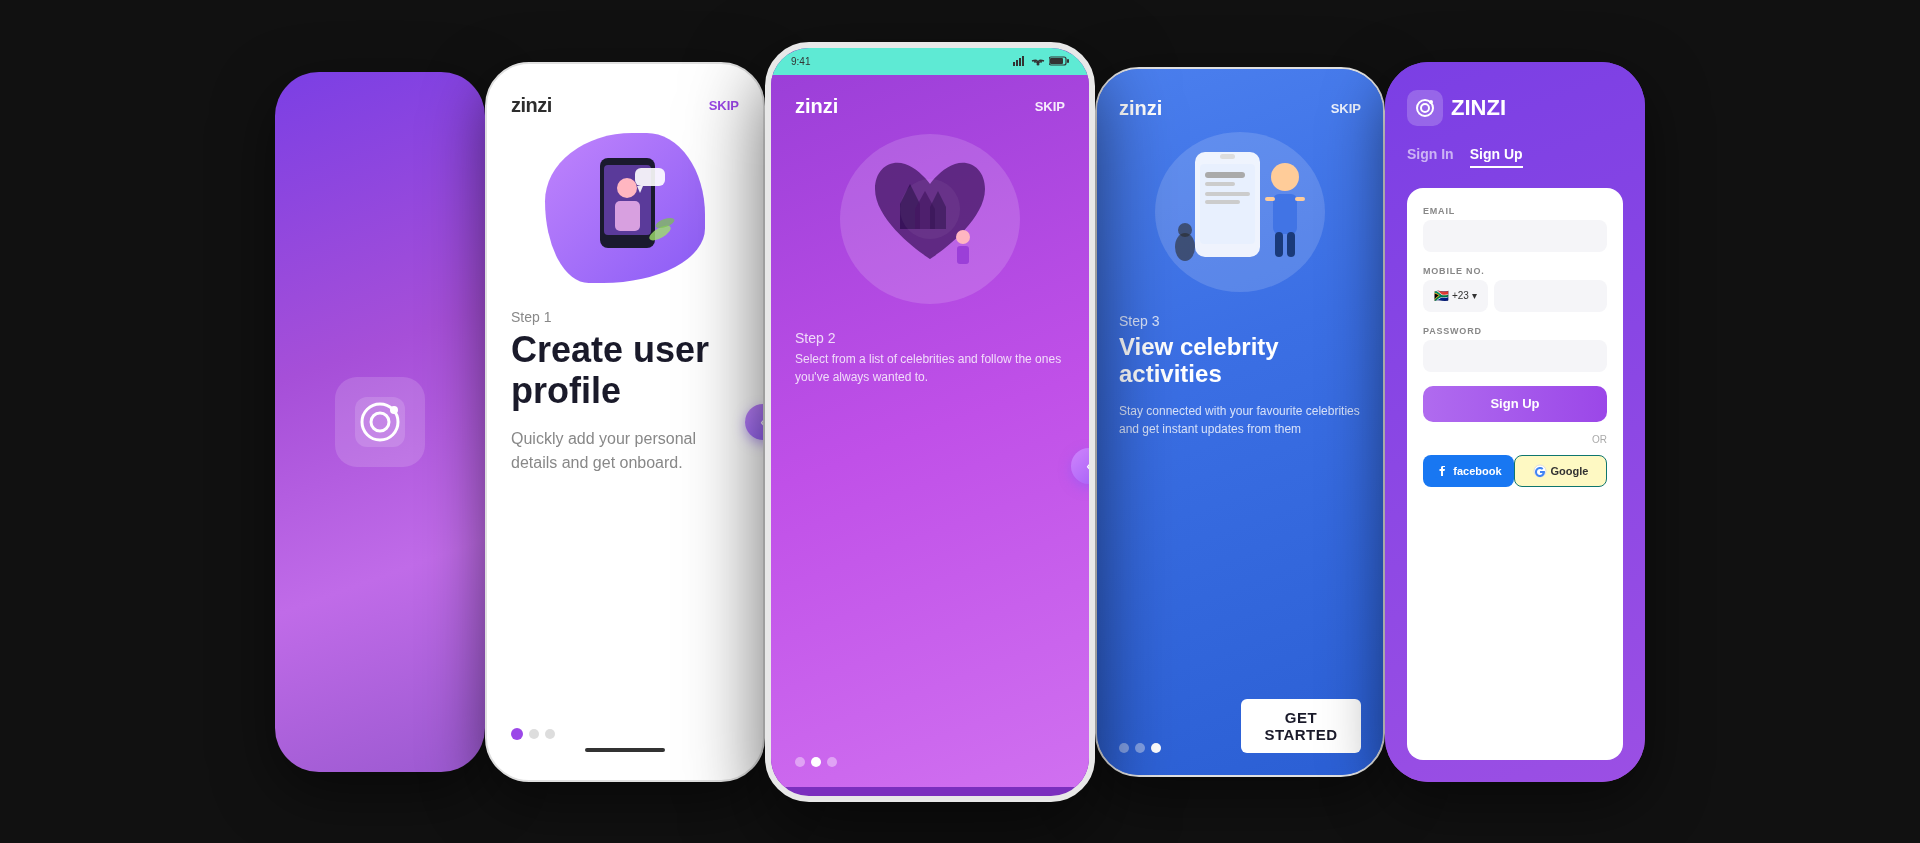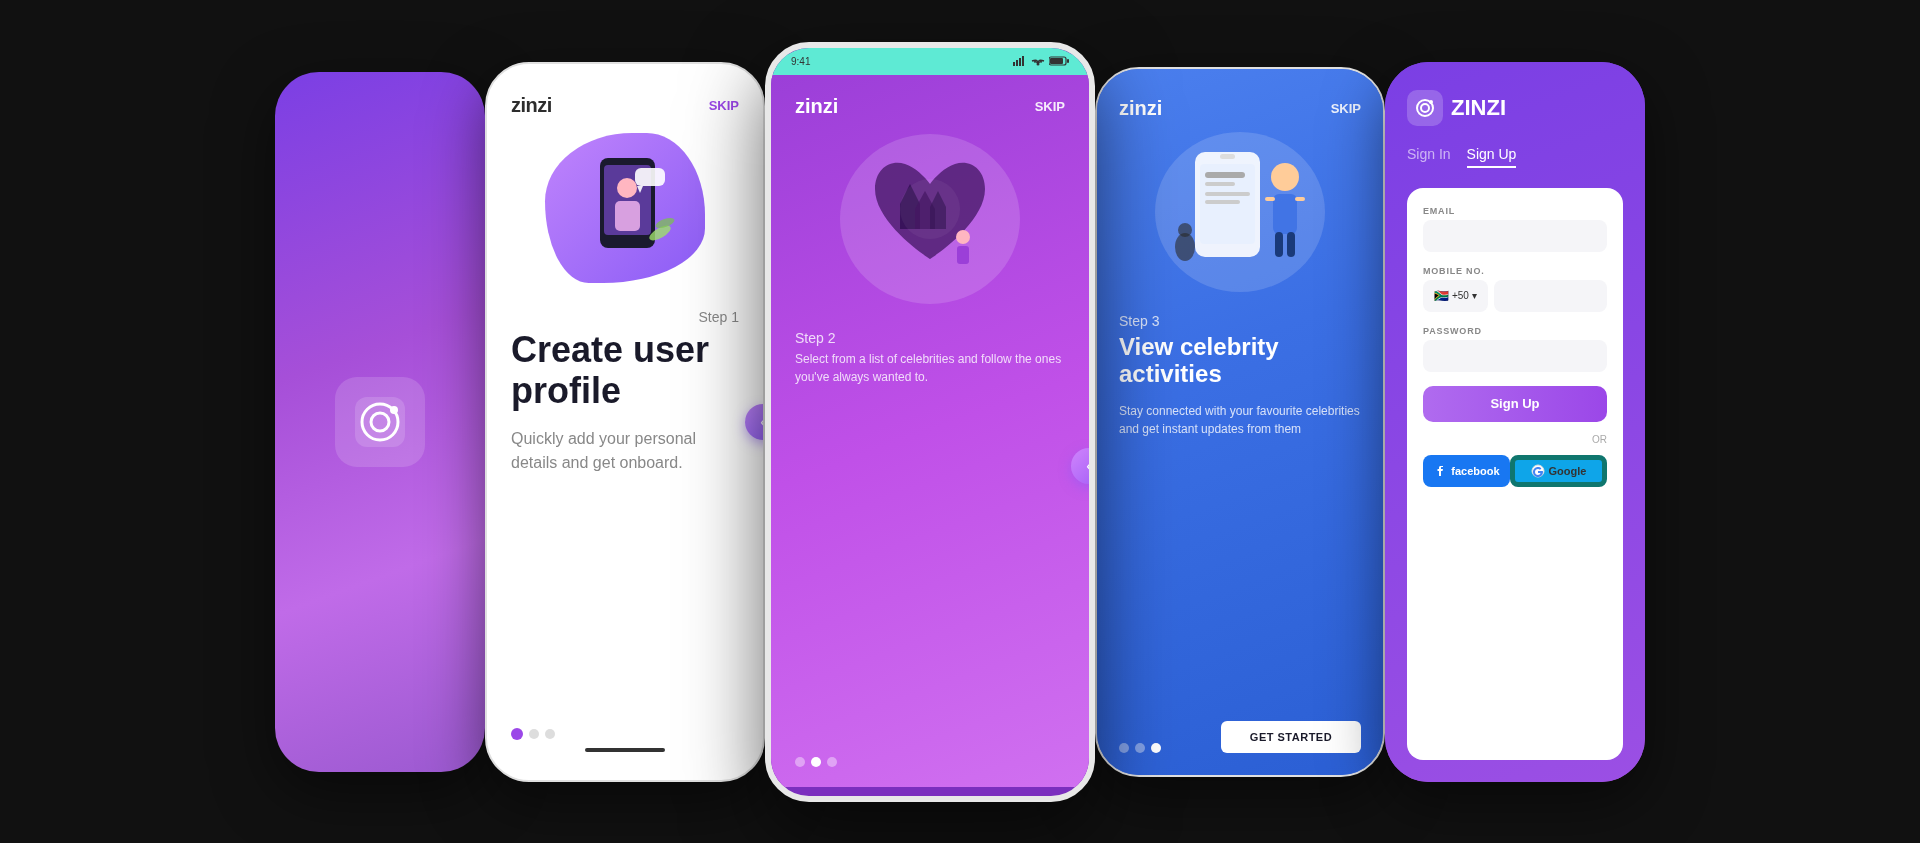--- a/index.html
+++ b/index.html
@@ -103,21 +103,20 @@
       top: 0;
       display: flex;
       align-items: center;
       justify-content: center;
       overflow: hidden;
     }
     .step-label {
       font-size: 14px;
       color: #888;
       margin-bottom: 4px;
-      text-align: right;
     }
     .step-title {
       font-size: 36px;
       font-weight: 800;
       color: #1a1a2a;
       line-height: 1.15;
       margin-bottom: 16px;
     }
     .step-desc {
       font-size: 16px;
@@ -292,30 +291,30 @@
       border-radius: 50%;
       position: absolute;
       left: 5px;
       display: flex;
       align-items: center;
       justify-content: center;
     }
     .get-started-btn {
       background: #fff;
       color: #1a1a2a;
-      font-size: 11px;
+      font-size: 15px;
       font-weight: 700;
       padding: 10px 12px;
       border-radius: 6px;
       text-align: center;
       margin-top: auto;
       letter-spacing: 0.5px;
       cursor: pointer;
       margin-left: auto;
-      width: 140px;
+      width: 120px;
     }
 
     
     .phone-5 {
       width: 260px;
       height: 720px;
       background: linear-gradient(160deg, #7B3FE4 0%, #A64FD8 100%);
       z-index: 2;
       border-radius: 44px;
       overflow: hidden;
@@ -350,21 +349,21 @@
       font-weight: 800;
       color: #fff;
     }
     .auth-tabs {
       display: flex;
       gap: 16px;
       margin-bottom: 20px;
     }
     .auth-tab {
       font-size: 14px;
-      font-weight: 400;
+      font-weight: 700;
       color: rgba(255,255,255,0.6);
       cursor: pointer;
       padding-bottom: 4px;
     }
     .auth-tab.active {
       color: #fff;
       border-bottom: 2px solid #fff;
     }
     .form-card {
       background: #fff;
@@ -449,22 +448,22 @@
       justify-content: center;
       color: #fff;
       font-size: 11px;
       font-weight: 700;
       gap: 4px;
       cursor: pointer;
     }
     .google-btn {
       flex: 1;
       height: 32px;
-      background: #0ea5e9;
-      border: 5px solid #0f766e;
+      background: #fef9c3;
+      border: 1px solid #0f766e;
       border-radius: 8px;
       display: flex;
       align-items: center;
       justify-content: center;
       font-size: 11px;
       font-weight: 700;
       color: #333;
       gap: 4px;
       cursor: pointer;
     }
@@ -665,21 +664,21 @@
         <div class="form-field">
           <span class="form-label">EMAIL</span>
           <div class="form-input"></div>
         </div>
 
         <div class="form-field">
           <span class="form-label">MOBILE NO.</span>
           <div class="mobile-row">
             <div class="country-select">
               <span class="flag-emoji">🇿🇦</span>
-              <span>+50</span>
+              <span>+23</span>
               <span>▾</span>
             </div>
             <div class="mobile-input"></div>
           </div>
         </div>
 
         <div class="form-field">
           <span class="form-label">PASSWORD</span>
           <div class="form-input"></div>
         </div>

